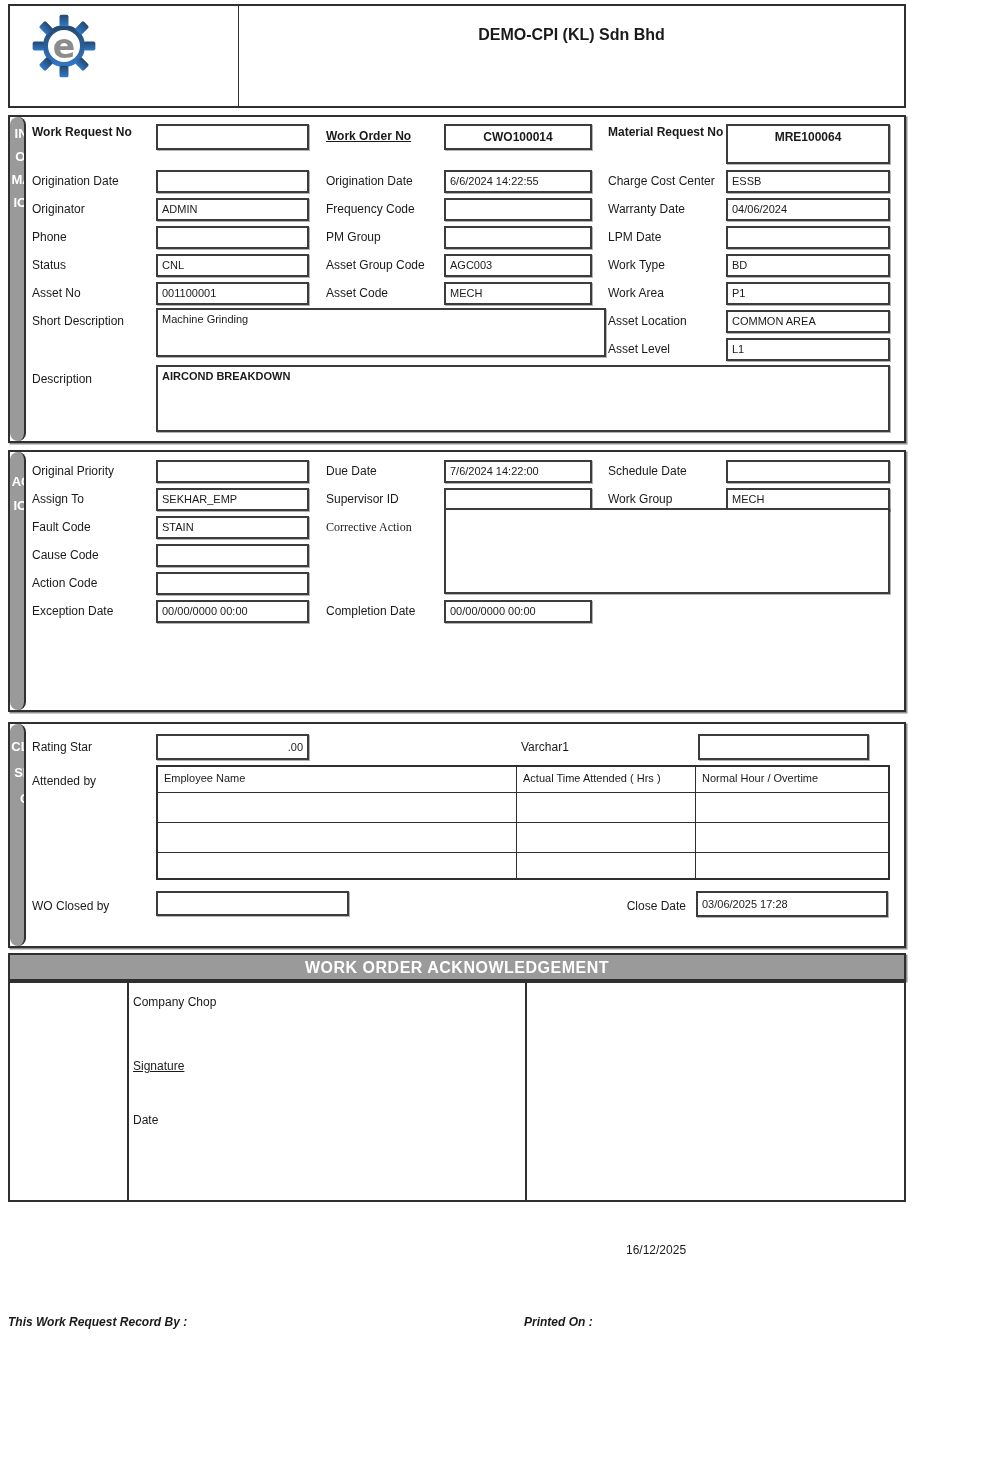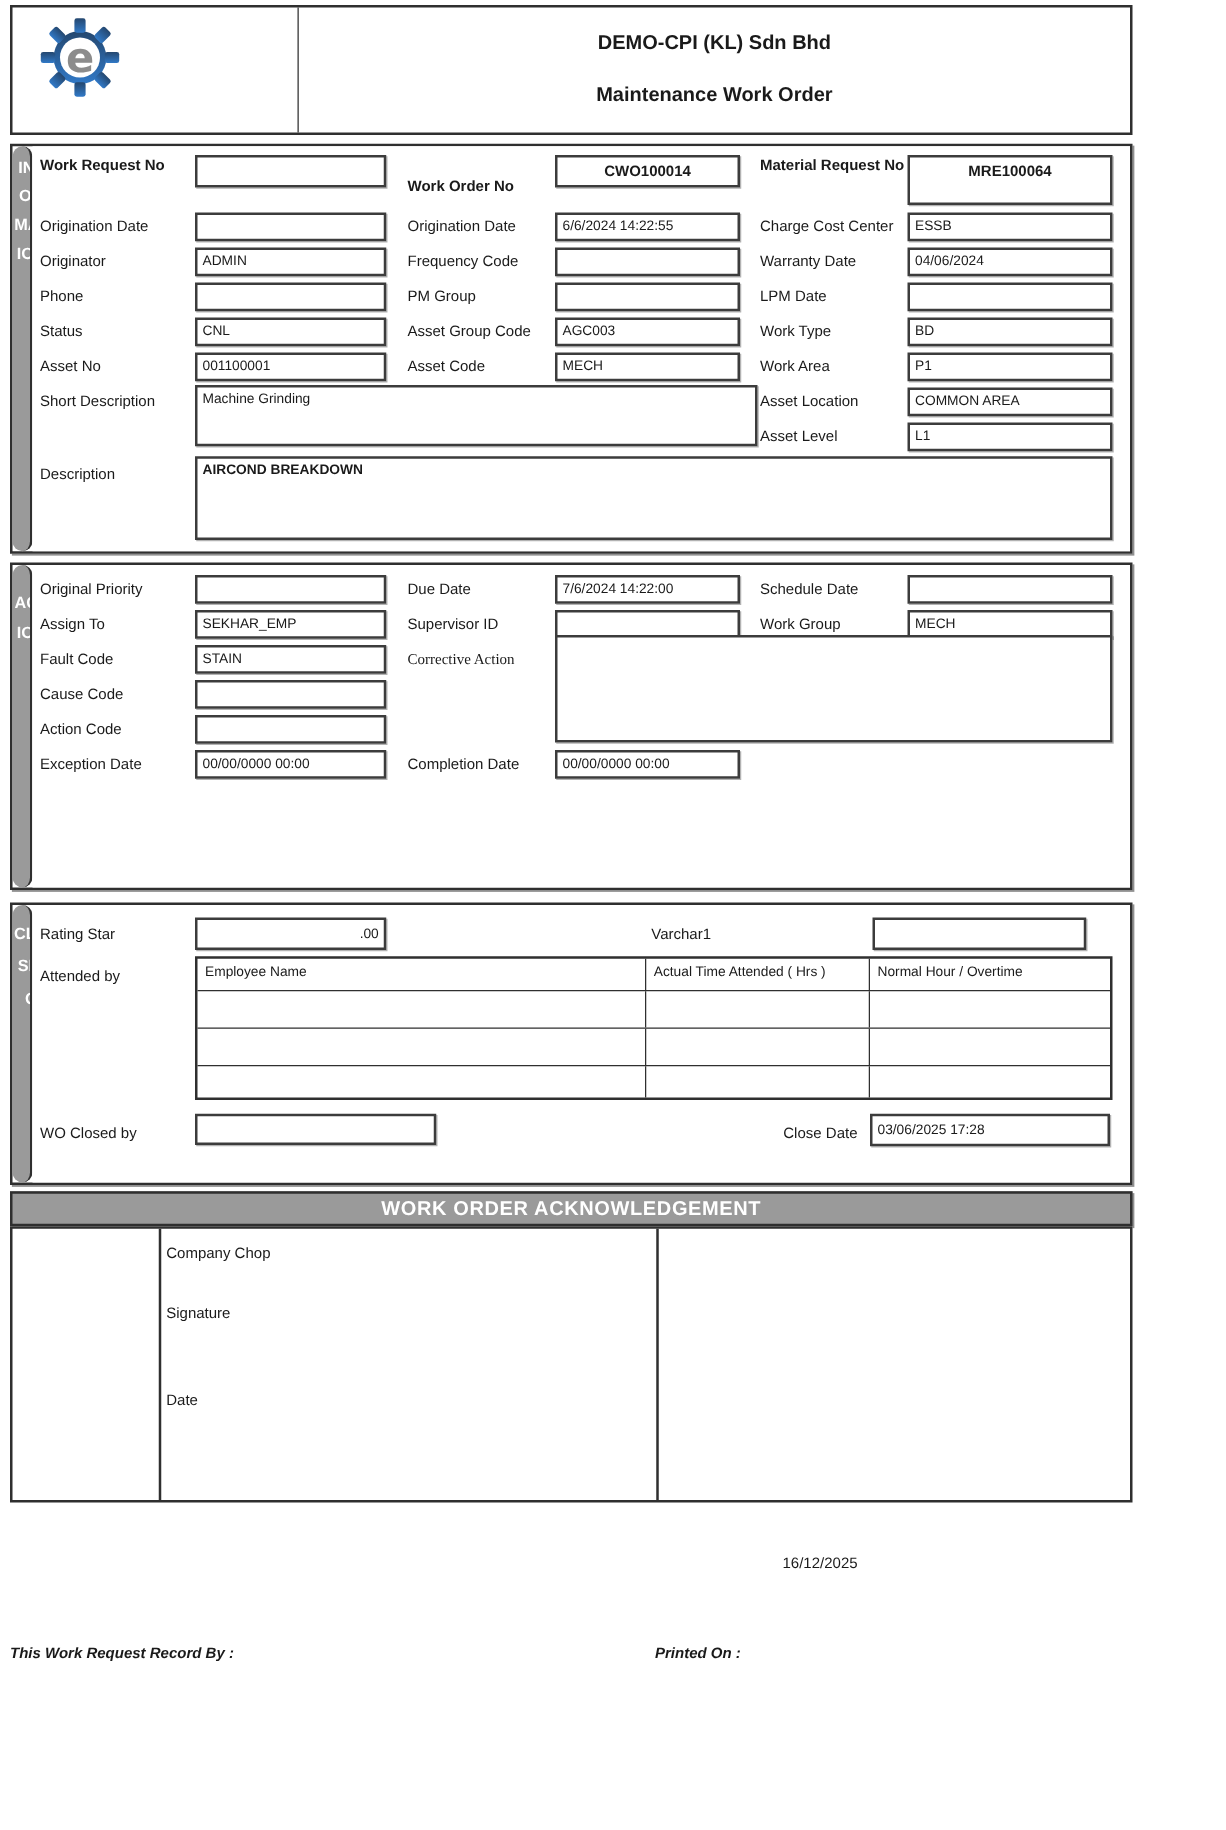--- a/index.html
+++ b/index.html
@@ -114,33 +114,32 @@
           <rect x="1" y="43" width="18" height="14" rx="3" transform="rotate(45 50 50)"></rect>
           <rect x="81" y="43" width="18" height="14" rx="3" transform="rotate(45 50 50)"></rect>
         </g>
       </g>
       <circle cx="50" cy="50" r="25" fill="#ffffff"></circle>
       <text x="50" y="68" text-anchor="middle" font-family="DejaVu Sans, sans-serif" font-size="52" font-weight="bold" fill="#8c8c8c">e</text>
     </svg>
   </div>
   <div class="hdr-title-cell">
     <div class="t1">DEMO-CPI (KL) Sdn Bhd</div>
-    <div class="t2">Maintenance Work Order</div>
   </div>
 </div>
 
 <div class="abs section" style="top:115px;height:328px;">
   <div class="vbar">
     <span class="vtxt vt-info">INFORMATION</span>
   </div>
   <div class="content">
 
     <span class="lbl b wrap lc1" style="top:8px;">Work Request No</span>
     <div class="box bc1" style="top:7px;height:26px;"></div>
-    <span class="lbl b lc2" style="top:21px;">Work Order No</span>
+    <span class="lbl b lc2" style="top:8px;text-decoration:underline;">Work Order No</span>
     <div class="box center bc2" style="top:7px;height:26px;line-height:22px;">CWO100014</div>
     <span class="lbl b wrap lc3" style="top:8px;">Material Request No</span>
     <div class="box center bc3" style="top:7px;height:40px;line-height:22px;">MRE100064</div>
 
     <span class="lbl lc1" style="top:53px;">Origination Date</span>
     <div class="box bc1" style="top:53px;"></div>
     <span class="lbl lc2" style="top:53px;">Origination Date</span>
     <div class="box bc2" style="top:53px;">6/6/2024 14:22:55</div>
     <span class="lbl lc3" style="top:53px;">Charge Cost Center</span>
     <div class="box bc3" style="top:53px;">ESSB</div>
@@ -263,21 +262,21 @@
     <span class="lbl" style="left:530px;top:171px;width:130px;text-align:right;">Close Date</span>
     <div class="box" style="left:670px;top:167px;width:192px;height:26px;line-height:22px;">03/06/2025 17:28</div>
   </div>
 </div>
 
 <div class="abs ack-title">WORK ORDER ACKNOWLEDGEMENT</div>
 <div class="abs ack-table">
   <div class="ack-col"></div>
   <div class="ack-col">
     <span class="abs" style="left:4px;top:12px;">Company Chop</span>
-    <span class="abs" style="left:4px;top:60px;">Signature</span>
+    <span class="abs" style="left:4px;top:76px;text-decoration:underline;">Signature</span>
     <span class="abs" style="left:4px;top:130px;">Date</span>
   </div>
   <div class="ack-col"></div>
 </div>
 
 <span class="abs foot-lbl" style="left:8px;top:1315px;">This Work Request Record By :</span>
 <span class="abs foot-lbl" style="left:524px;top:1315px;">Printed On :</span>
 <span class="abs foot-val" style="left:626px;top:1243px;text-align:center;">16/12/2025</span>
 
 </body></html>

